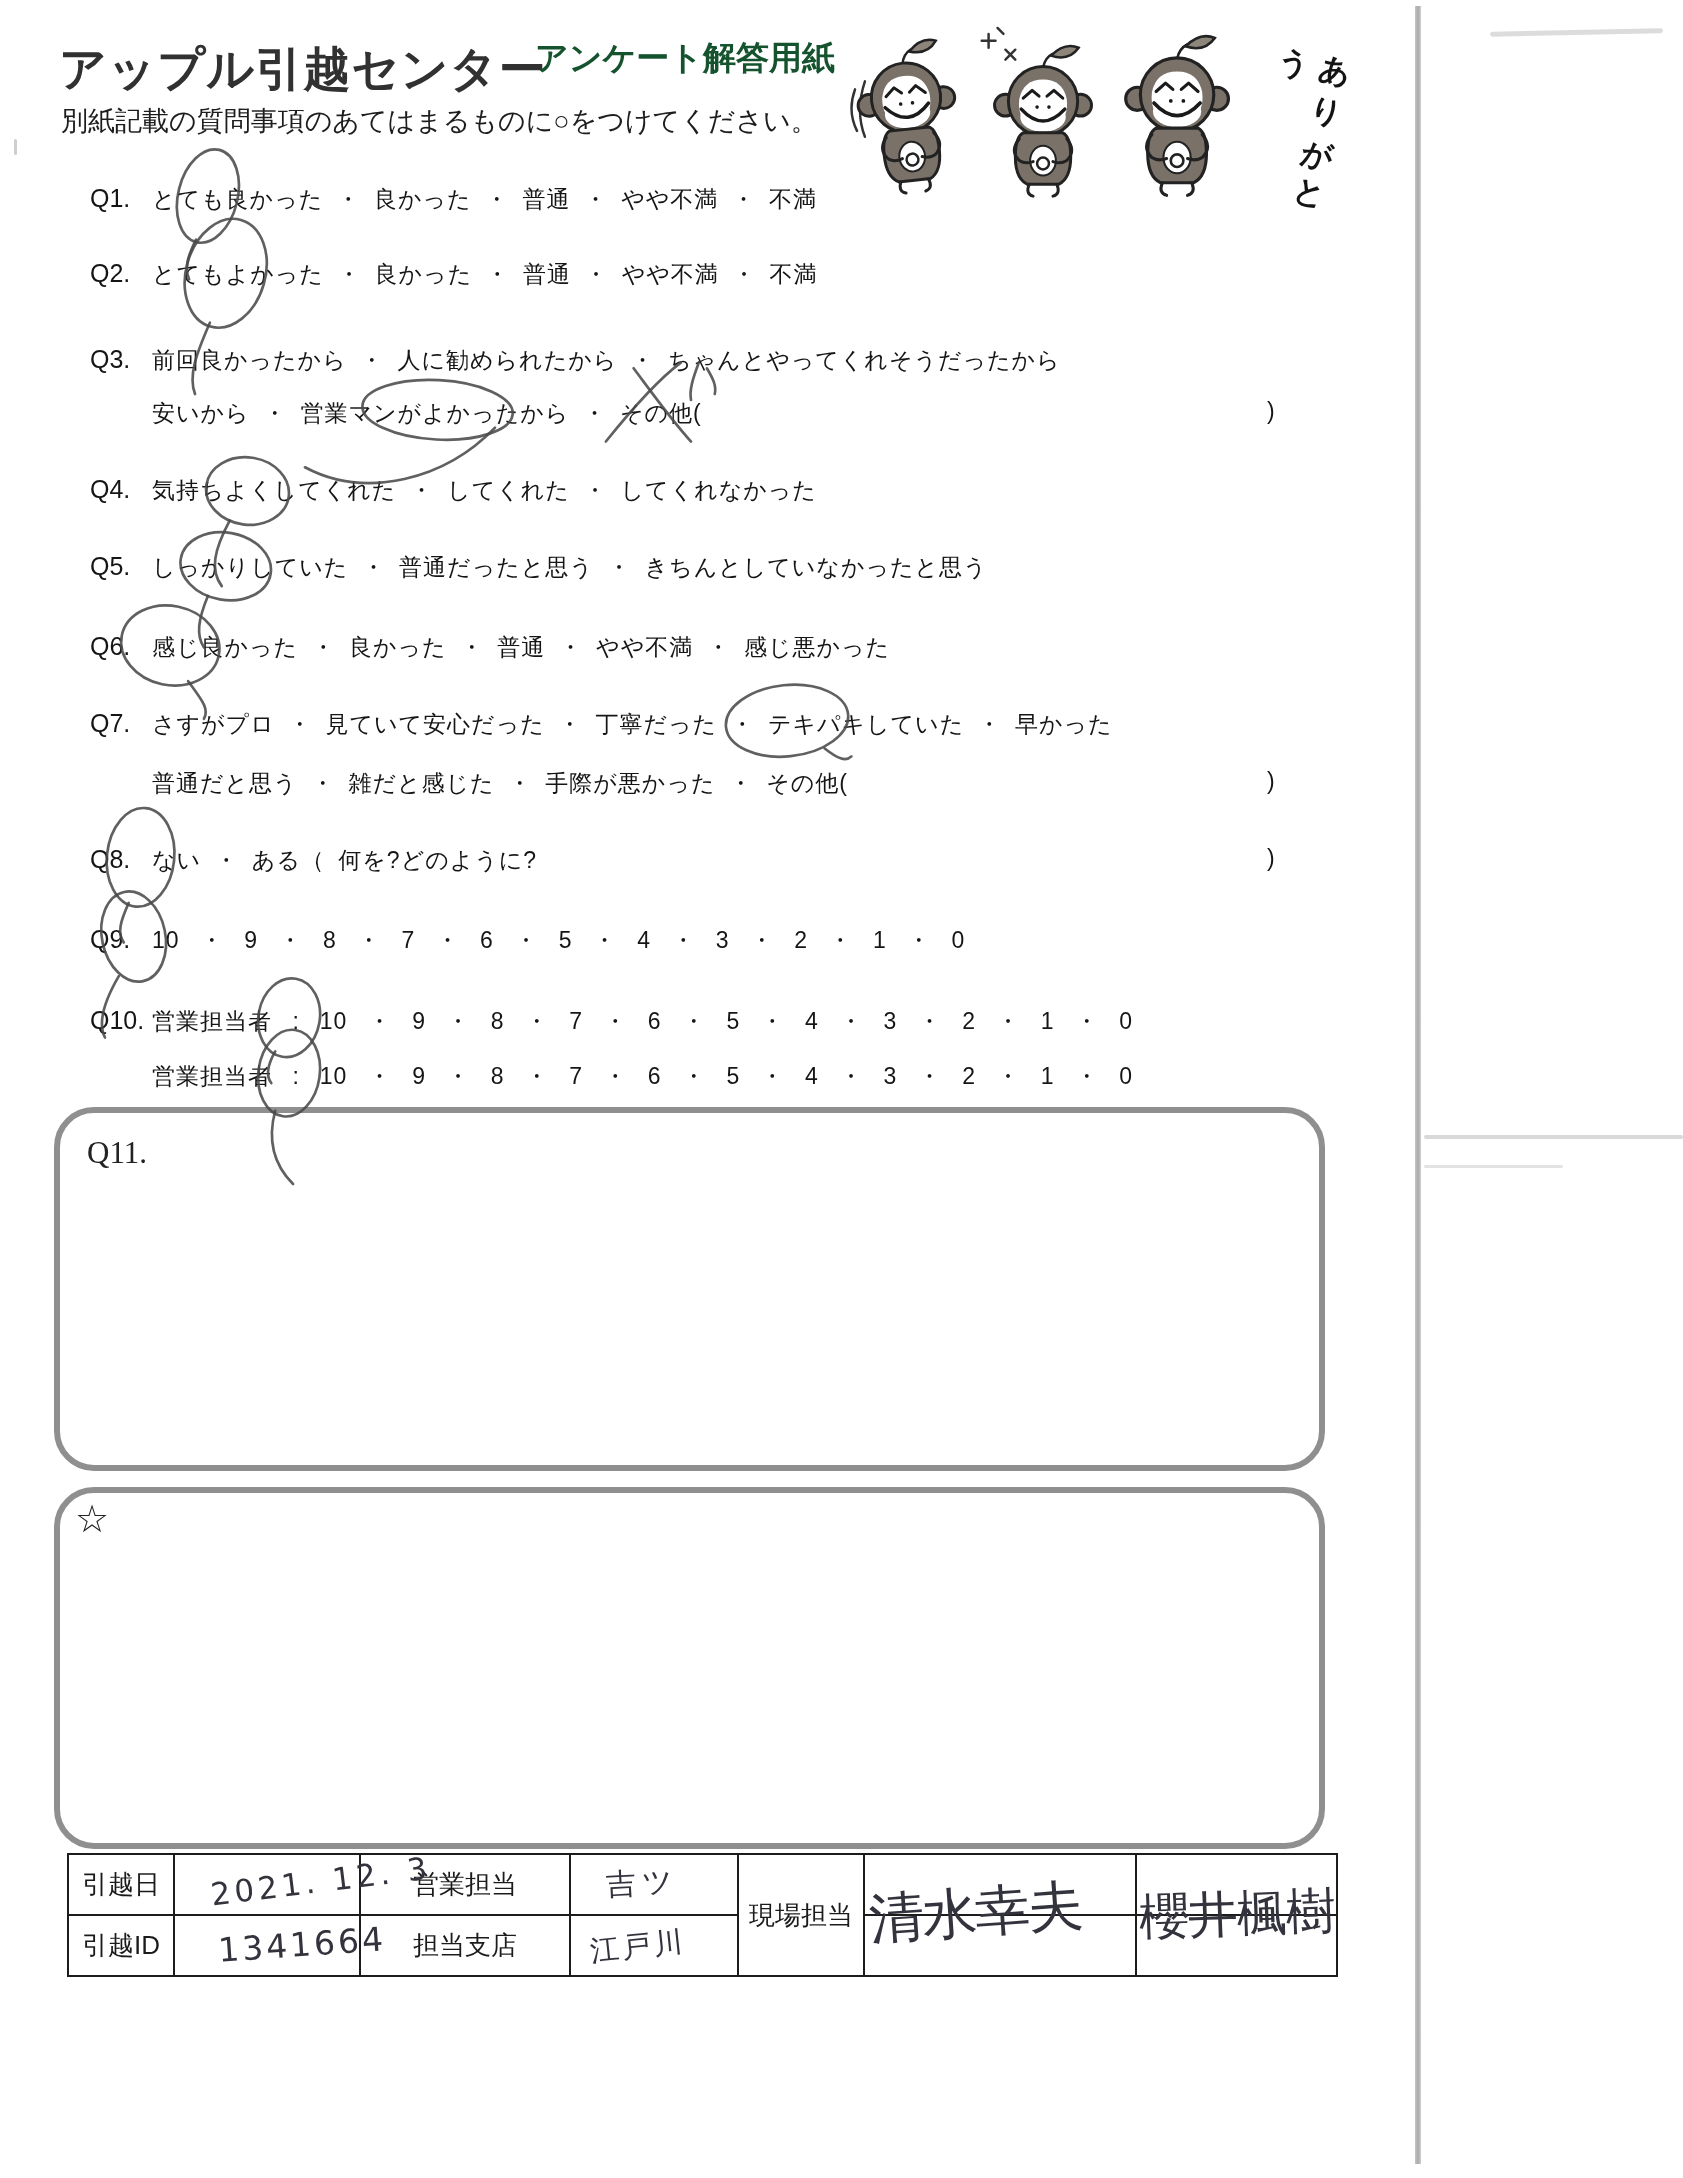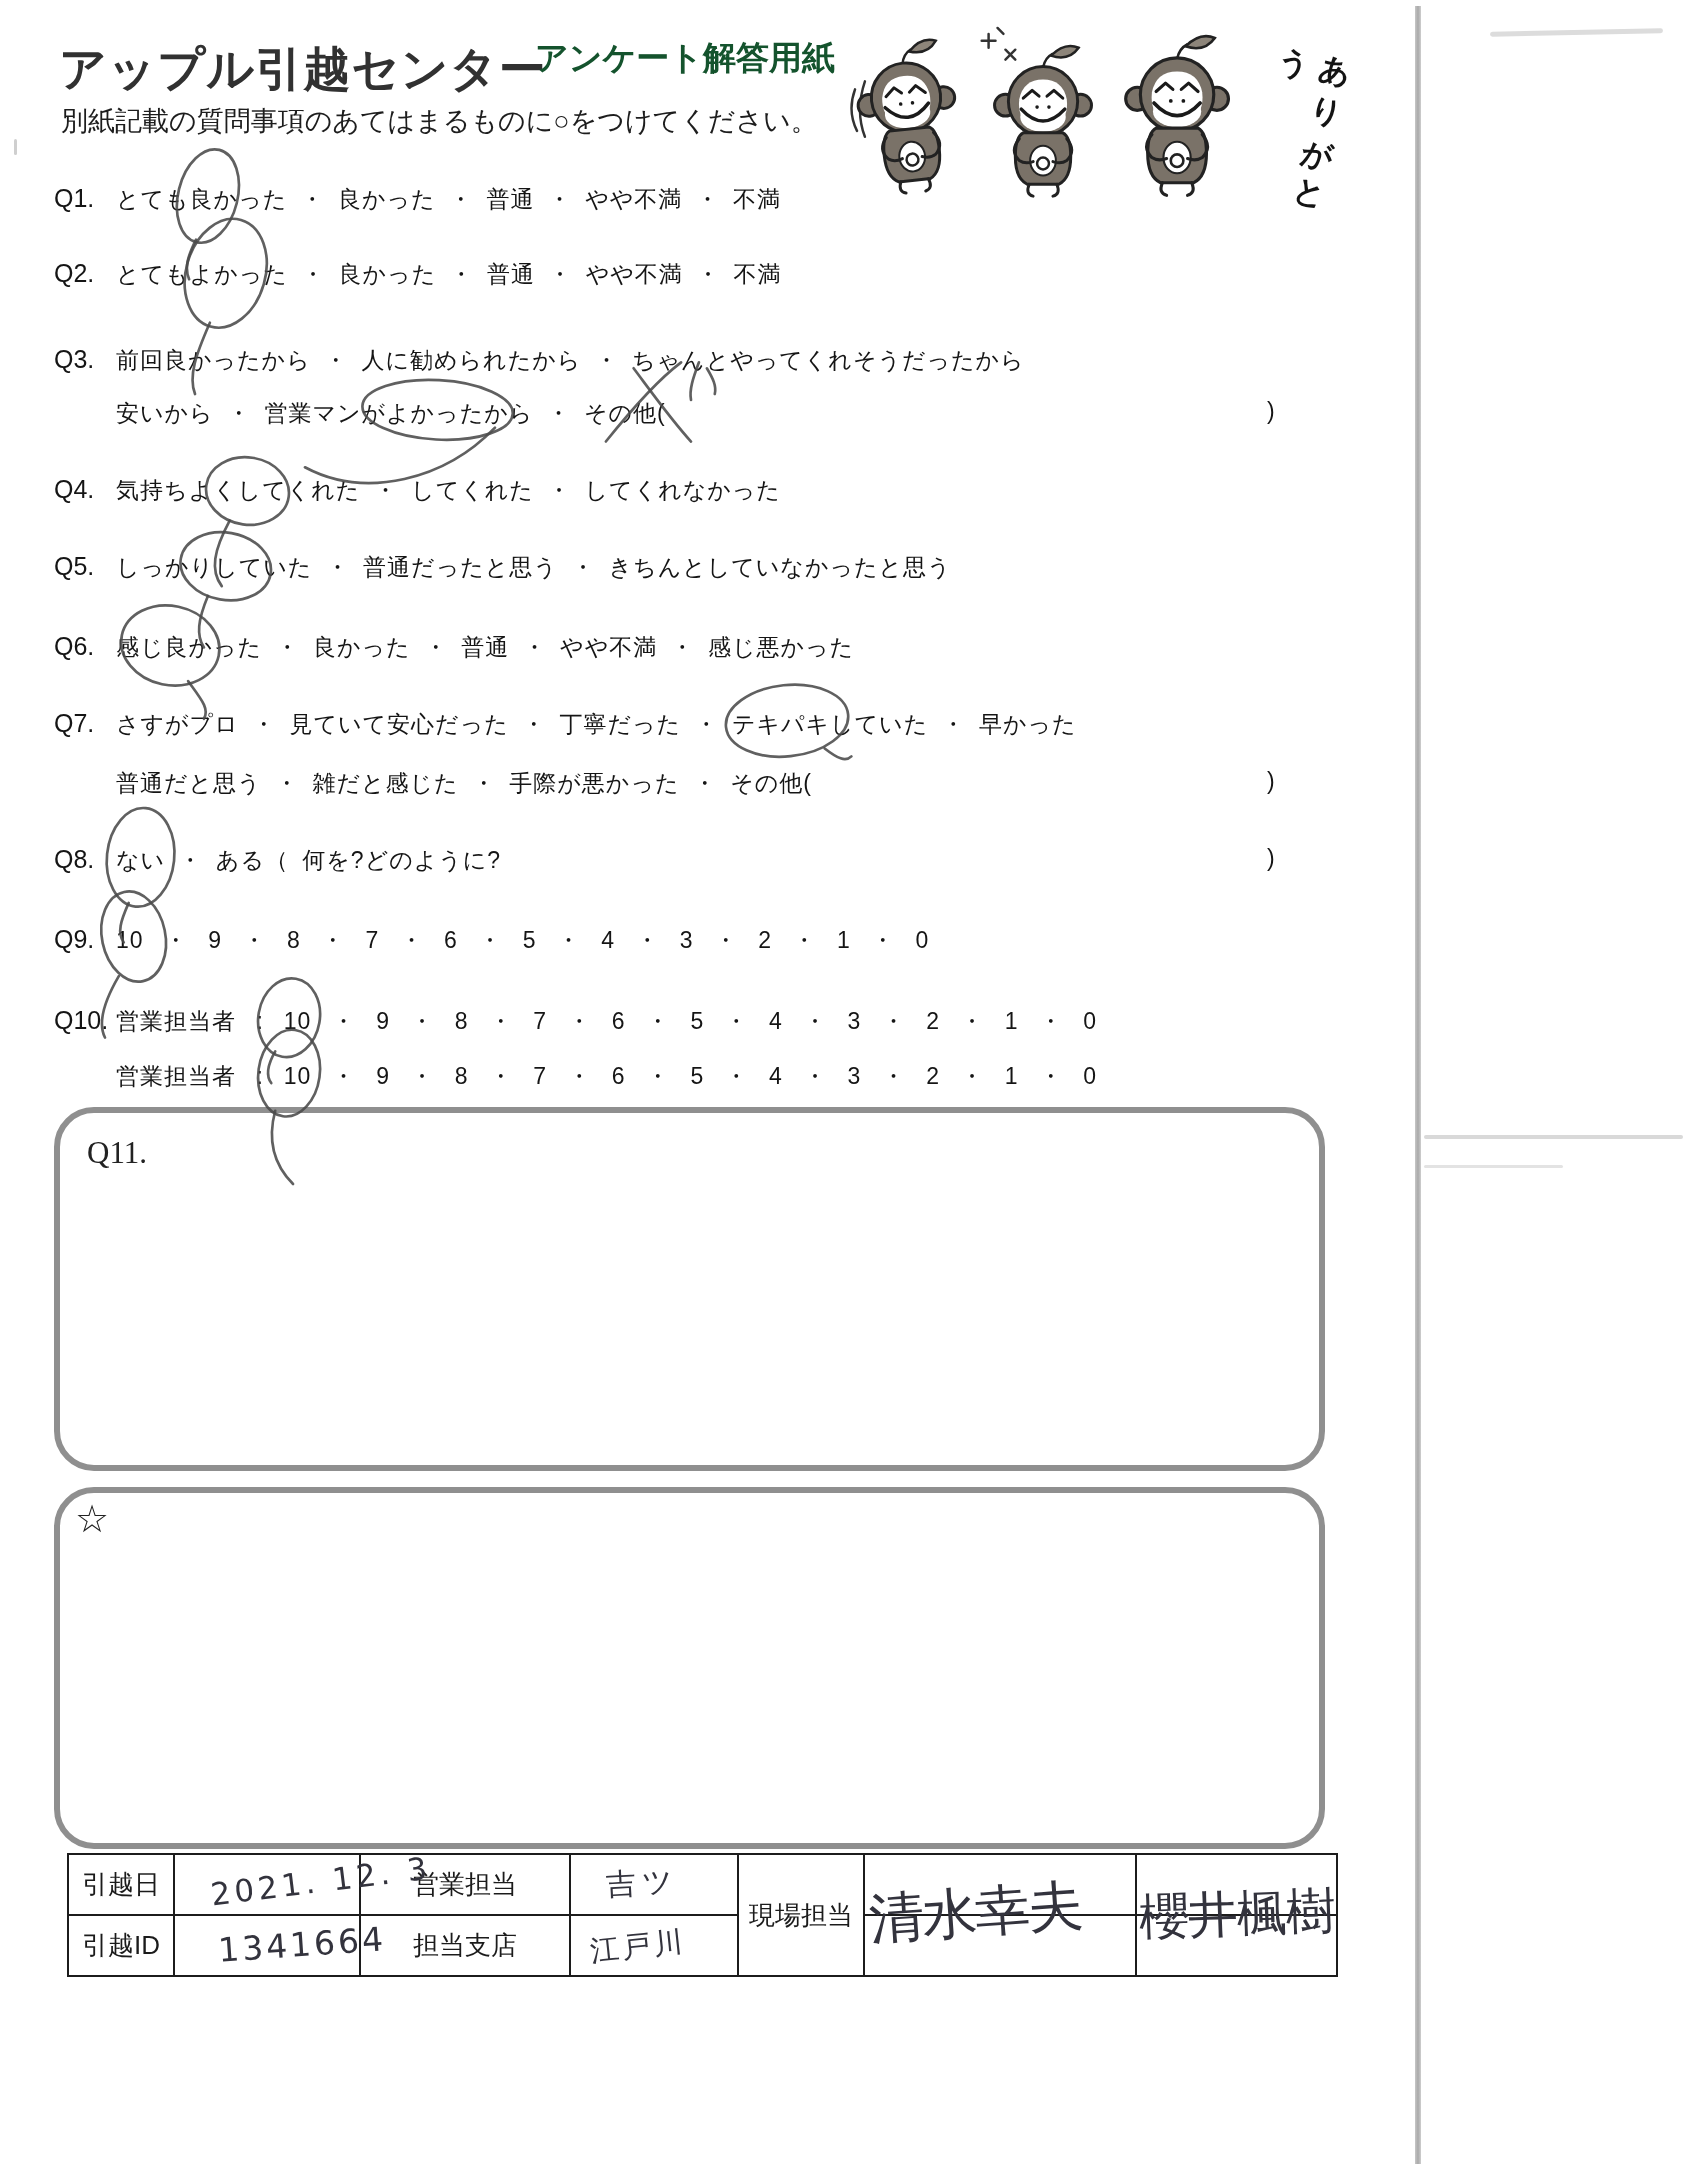--- a/index.html
+++ b/index.html
@@ -19,21 +19,21 @@
   .brand{position:absolute;left:59px;top:38px;font-size:47px;font-weight:bold;color:#313131;
          letter-spacing:1px;white-space:nowrap;}
   .formtitle{position:absolute;left:535px;top:36px;font-size:33px;font-weight:bold;color:#14532d;white-space:nowrap;}
   .instruction{position:absolute;left:61px;top:103px;font-size:27px;color:#1d1d1d;white-space:nowrap;}
   .mascots{position:absolute;left:847px;top:24px;width:396px;height:188px;}
   .thanks{position:absolute;left:1259px;top:28px;height:198px;writing-mode:vertical-rl;
           font-size:31px;font-weight:600;letter-spacing:7px;transform:rotate(12deg);color:#141414;}
 
   
   .qline{position:absolute;left:54px;font-size:23px;white-space:nowrap;word-spacing:6px;color:#151515;}
-  .qid{display:inline-block;width:62px;font-size:25px;}
+  .qid{display:inline-block;width:62px;font-size:25px;margin-left:36px;}
   .qtext{letter-spacing:1px;margin-top:40px;}
   .ws13{word-spacing:13px;}
   .pclose{position:absolute;left:1213px;top:0;}
   .sublabel{margin-right:20px;letter-spacing:1px;}
 
   
   .bigbox{position:absolute;left:54px;width:1259px;border:6px solid #8f8f8f;border-radius:40px;background:transparent;}
   .box1{top:1107px;height:352px;}
   .box2{top:1487px;height:350px;}
   .q11label{position:absolute;left:87px;top:1135px;font-family:"Liberation Serif","DejaVu Serif",serif;

